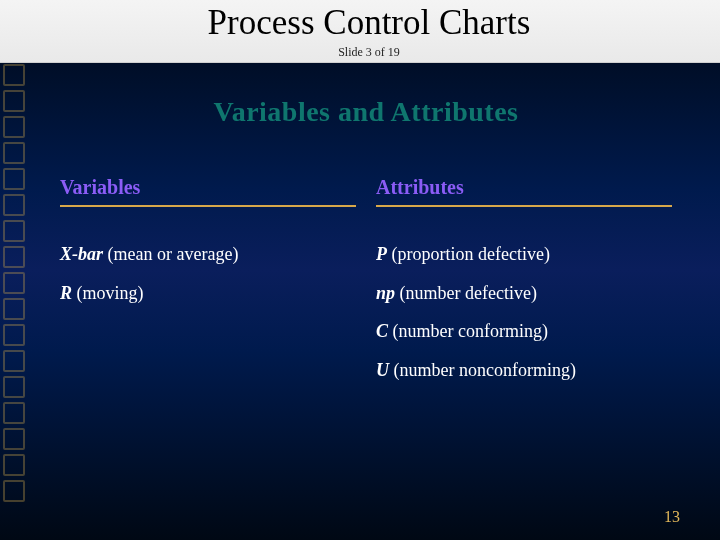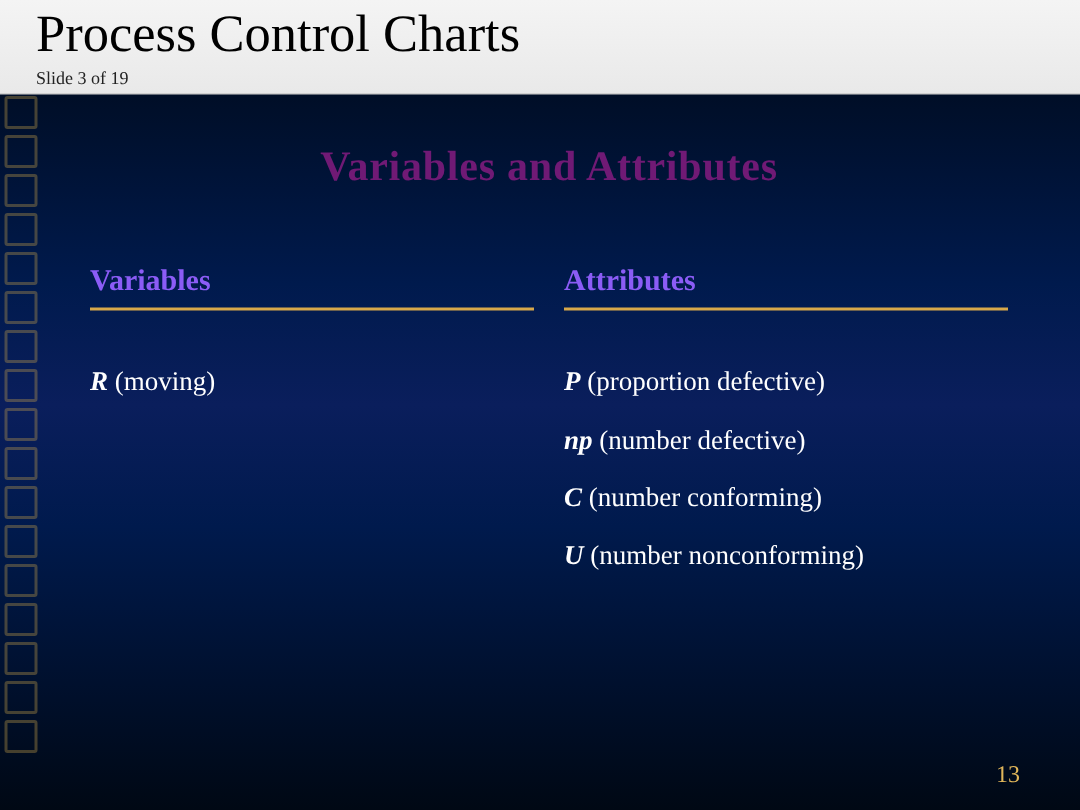--- a/index.html
+++ b/index.html
@@ -25,20 +25,21 @@
     border-radius: 2px;
     margin-left: 3px;
   }
   .header-area {
     background: linear-gradient(180deg, #f4f4f4 0%, #e9e9e9 100%);
     color: #000;
     padding: 4px 6px 2px 24px;
     border-bottom: 1px solid #d0d0d0;
     position: relative;
     z-index: 2;
+    text-align: center;
   }
   .title {
     font-size: 35px;
     font-weight: 400;
     line-height: 1.1;
   }
   .slide-counter {
     font-size: 12px;
     margin-top: 2px;
     color: #222;
@@ -46,21 +47,21 @@
   .content {
     position: absolute;
     left: 0; right: 0; top: 60px; bottom: 0;
     padding: 36px 48px 0 60px;
     z-index: 1;
   }
   .section-title {
     text-align: center;
     font-size: 28px;
     font-weight: 700;
-    color: #701a75;
+    color: #0f766e;
     margin-bottom: 48px;
     letter-spacing: 0.5px;
   }
   .cols {
     display: flex;
     gap: 20px;
   }
   .col {
     flex: 1;
     min-width: 0;
@@ -119,20 +120,21 @@
   <div class="sq"></div>
 </div>
 
 <div class="content">
   <div class="section-title">Variables and Attributes</div>
 
   <div class="cols">
     <div class="col">
       <div class="col-head">Variables</div>
       <ul>
+        <li><span class="sym">X-bar</span><span> (mean or average)</span></li>
         <li><span class="sym">R</span><span> (moving)</span></li>
       </ul>
     </div>
     <div class="col">
       <div class="col-head">Attributes</div>
       <ul>
         <li><span class="sym">P</span><span> (proportion defective)</span></li>
         <li><span class="sym">np</span><span> (number defective)</span></li>
         <li><span class="sym">C</span><span> (number conforming)</span></li>
         <li><span class="sym">U</span><span> (number nonconforming)</span></li>

